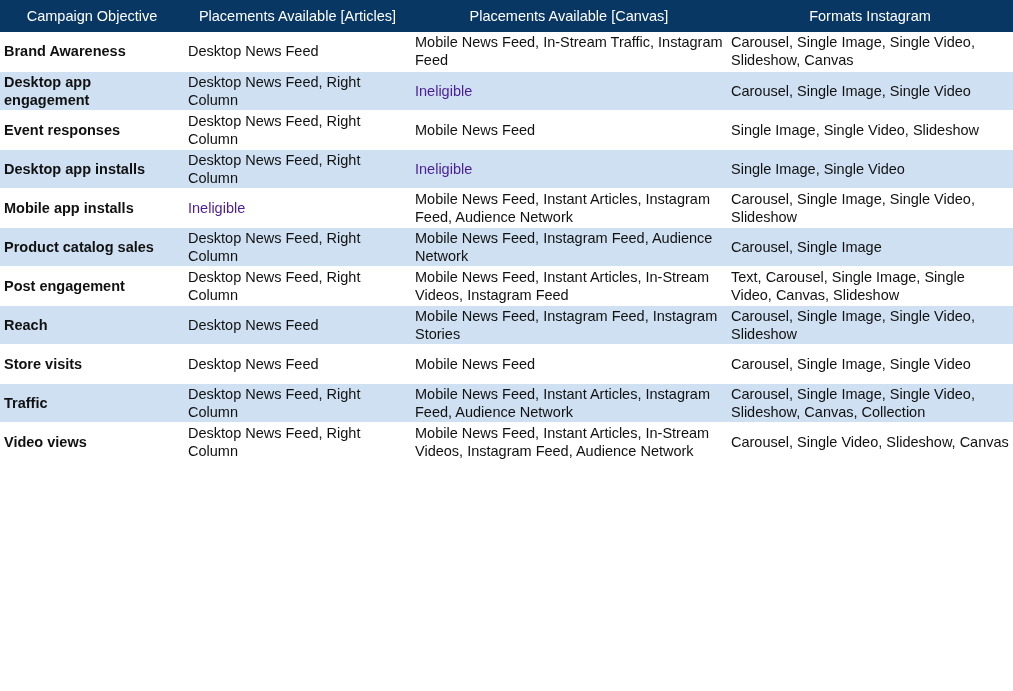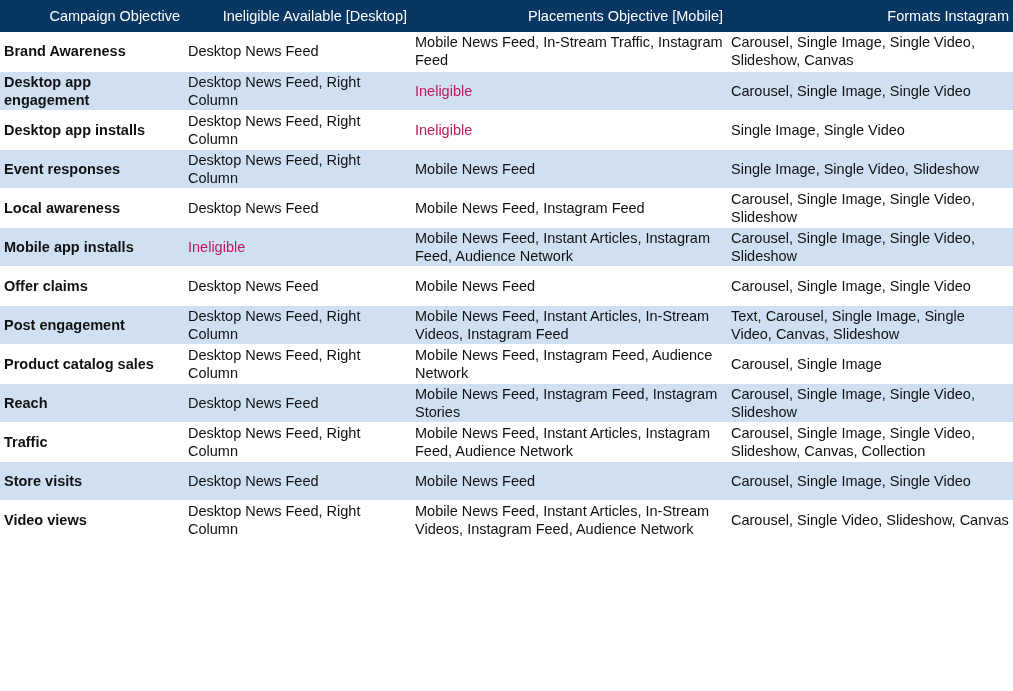--- a/index.html
+++ b/index.html
@@ -1,118 +1,106 @@
 <!DOCTYPE html>
 <html><head>
 <meta charset="utf-8">
 <style>
   html, body { margin:0; padding:0; background:#ffffff; }
   body { width:1013px; height:691px; overflow:hidden; font-family:"Liberation Sans", sans-serif; }
   table { border-collapse:collapse; width:1013px; table-layout:fixed; }
   col.c1 { width:184px; } col.c2 { width:227px; } col.c3 { width:316px; } col.c4 { width:286px; }
   thead tr { background:#083764; height:32px; }
-  th { color:#ffffff; font-weight:normal; text-align:right; font-size:14.5px; padding:0 4px; vertical-align:middle;margin-top:44px; }
+  th { color:#ffffff; font-weight:normal; text-align:center; font-size:14.5px; padding:0 4px; vertical-align:middle;margin-top:44px; }
   tbody tr { height:39px; }
   tbody tr:nth-child(even) { background:#cee0f2; }
   tbody tr:nth-child(odd) { background:#ffffff; }
   tbody tr + tr td { border-top:1px solid #ffffff; }
   td { font-size:14.5px; line-height:18px; color:#111; padding:0 4px; vertical-align:middle; }
   td.obj { font-weight:bold; }
-  td.inel { color:#be185d; }
+  td.inel { color:#4c1d95; }
 </style>
 </head>
 <body>
 
 <table>
   <colgroup>
       <col class="c1">
       <col class="c2">
       <col class="c3">
       <col class="c4">
     </colgroup>
   <thead>
     <tr>
       <th>Campaign Objective</th>
-      <th>Ineligible Available [Desktop]</th>
-      <th>Placements Objective [Mobile]</th>
+      <th>Placements Available [Articles]</th>
+      <th>Placements Available [Canvas]</th>
       <th>Formats Instagram</th>
     </tr>
   </thead>
   <tbody id="tbody">
       <tr>
         <td class="obj">Brand Awareness</td>
         <td>Desktop News Feed</td>
         <td>Mobile News Feed, In-Stream Traffic, Instagram Feed</td>
         <td>Carousel, Single Image, Single Video, Slideshow, Canvas</td>
       </tr>
       <tr>
         <td class="obj">Desktop app engagement</td>
         <td>Desktop News Feed, Right Column</td>
         <td class="inel">Ineligible</td>
         <td>Carousel, Single Image, Single Video</td>
       </tr>
       <tr>
-        <td class="obj">Desktop app installs</td>
-        <td>Desktop News Feed, Right Column</td>
-        <td class="inel">Ineligible</td>
-        <td>Single Image, Single Video</td>
-      </tr>
-      <tr>
         <td class="obj">Event responses</td>
         <td>Desktop News Feed, Right Column</td>
         <td>Mobile News Feed</td>
         <td>Single Image, Single Video, Slideshow</td>
       </tr>
       <tr>
-        <td class="obj">Local awareness</td>
-        <td>Desktop News Feed</td>
-        <td>Mobile News Feed, Instagram Feed</td>
-        <td>Carousel, Single Image, Single Video, Slideshow</td>
+        <td class="obj">Desktop app installs</td>
+        <td>Desktop News Feed, Right Column</td>
+        <td class="inel">Ineligible</td>
+        <td>Single Image, Single Video</td>
       </tr>
       <tr>
         <td class="obj">Mobile app installs</td>
         <td class="inel">Ineligible</td>
         <td>Mobile News Feed, Instant Articles, Instagram Feed, Audience Network</td>
         <td>Carousel, Single Image, Single Video, Slideshow</td>
       </tr>
       <tr>
-        <td class="obj">Offer claims</td>
-        <td>Desktop News Feed</td>
-        <td>Mobile News Feed</td>
-        <td>Carousel, Single Image, Single Video</td>
+        <td class="obj">Product catalog sales</td>
+        <td>Desktop News Feed, Right Column</td>
+        <td>Mobile News Feed, Instagram Feed, Audience Network</td>
+        <td>Carousel, Single Image</td>
       </tr>
       <tr>
         <td class="obj">Post engagement</td>
         <td>Desktop News Feed, Right Column</td>
         <td>Mobile News Feed, Instant Articles, In-Stream Videos, Instagram Feed</td>
         <td>Text, Carousel, Single Image, Single Video, Canvas, Slideshow</td>
       </tr>
       <tr>
-        <td class="obj">Product catalog sales</td>
-        <td>Desktop News Feed, Right Column</td>
-        <td>Mobile News Feed, Instagram Feed, Audience Network</td>
-        <td>Carousel, Single Image</td>
-      </tr>
-      <tr>
         <td class="obj">Reach</td>
         <td>Desktop News Feed</td>
         <td>Mobile News Feed, Instagram Feed, Instagram Stories</td>
         <td>Carousel, Single Image, Single Video, Slideshow</td>
       </tr>
       <tr>
+        <td class="obj">Store visits</td>
+        <td>Desktop News Feed</td>
+        <td>Mobile News Feed</td>
+        <td>Carousel, Single Image, Single Video</td>
+      </tr>
+      <tr>
         <td class="obj">Traffic</td>
         <td>Desktop News Feed, Right Column</td>
         <td>Mobile News Feed, Instant Articles, Instagram Feed, Audience Network</td>
         <td>Carousel, Single Image, Single Video, Slideshow, Canvas, Collection</td>
-      </tr>
-      <tr>
-        <td class="obj">Store visits</td>
-        <td>Desktop News Feed</td>
-        <td>Mobile News Feed</td>
-        <td>Carousel, Single Image, Single Video</td>
       </tr>
       <tr>
         <td class="obj">Video views</td>
         <td>Desktop News Feed, Right Column</td>
         <td>Mobile News Feed, Instant Articles, In-Stream Videos, Instagram Feed, Audience Network</td>
         <td>Carousel, Single Video, Slideshow, Canvas</td>
       </tr>
     </tbody>
 </table>
 

